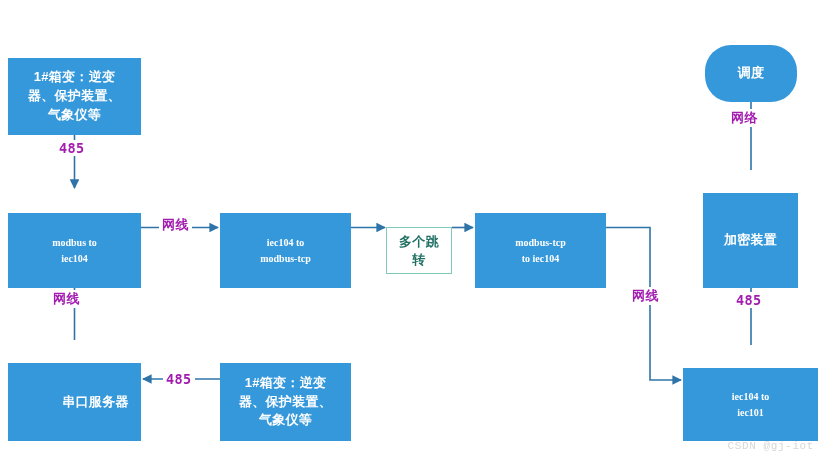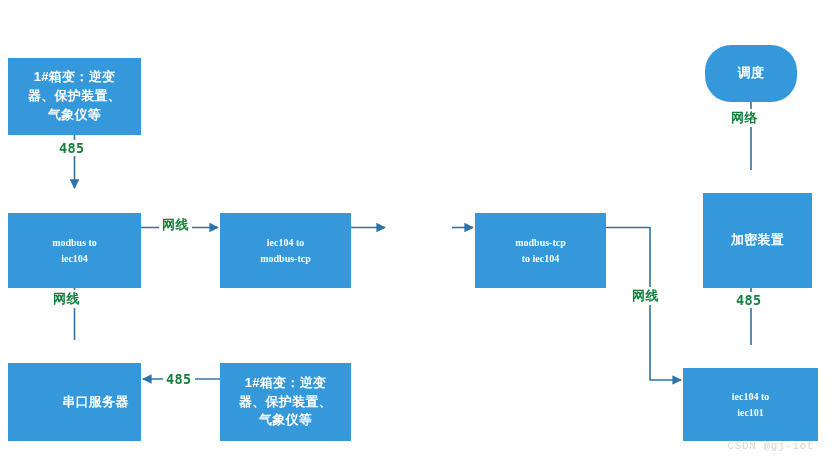--- a/index.html
+++ b/index.html
@@ -43,21 +43,21 @@
   .node.outline {
     background: #ffffff;
     color: #1f6f63;
     border: 1px solid #7fc9bb;
     font-size: 13px;
     font-weight: 700;
     line-height: 1.35;
   }
   .edge-label {
     position: absolute;
-    color: #15803d;
+    color: #a21caf;
     font-size: 13px;
     font-weight: 700;
     letter-spacing: 0.4px;
     background: #ffffff;
     padding: 0 3px;
     white-space: nowrap;
     font-family: "Liberation Sans", sans-serif;
   }
   .edge-label.num {
     font-family: "DejaVu Sans Mono", "Liberation Mono", monospace;
@@ -115,25 +115,27 @@
 
   <div class="node" style="left:8px; top:340px; width:133px; height:78px;padding-left:42px;">串口服务器</div>
 
   <div class="node" style="left:220px; top:340px; width:131px; height:78px;">1#箱变：逆变
 器、保护装置、
 气象仪等</div>
 
   <div class="node mono" style="left:220px; top:190px; width:131px; height:75px;">iec104 to
 modbus-tcp</div>
 
+  <div class="node outline" style="left:386px; top:204px; width:66px; height:47px;">多个跳
+转</div>
 
   <div class="node mono" style="left:475px; top:190px; width:131px; height:75px;">modbus-tcp
 to iec104</div>
 
-  <div class="node" style="left:703px; top:170px; width:109px; height:95px;">加密装置</div>
+  <div class="node" style="left:703px; top:170px; width:95px; height:95px;">加密装置</div>
 
   <div class="node rounded" style="left:705px; top:22px; width:92px; height:57px;">调度</div>
 
   <div class="node mono" style="left:683px; top:345px; width:135px; height:73px;">iec104 to
 iec101</div>
 
   <div class="edge-label num" style="left:56px; top:140px;">485</div>
 
   <div class="edge-label" style="left:50px; top:290px;">网线</div>
 

